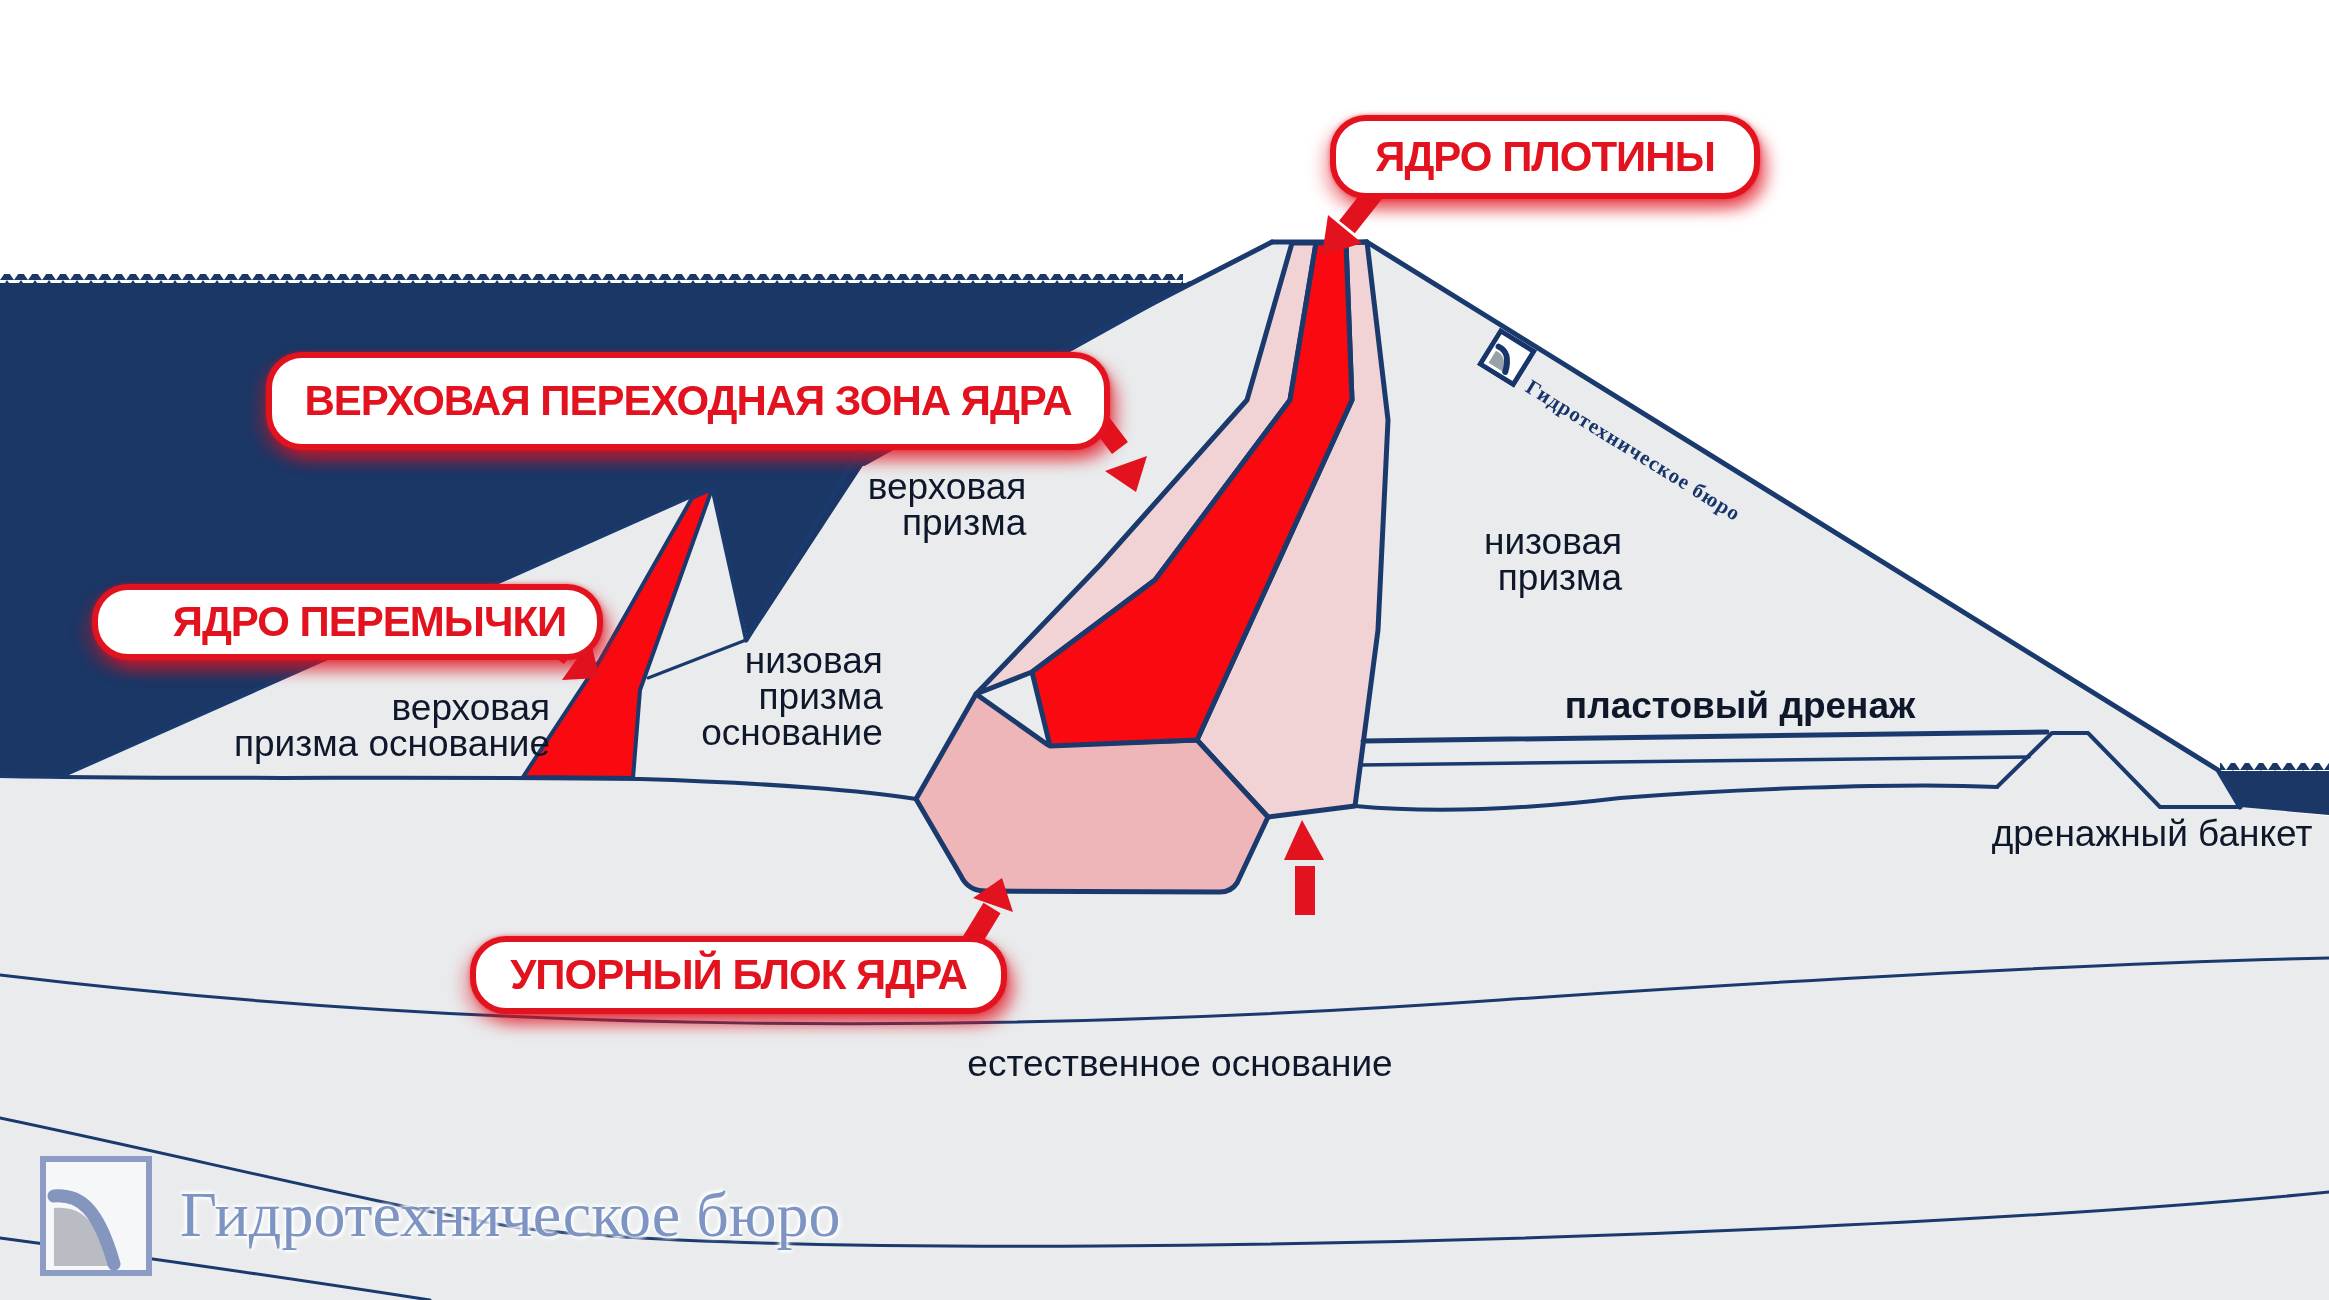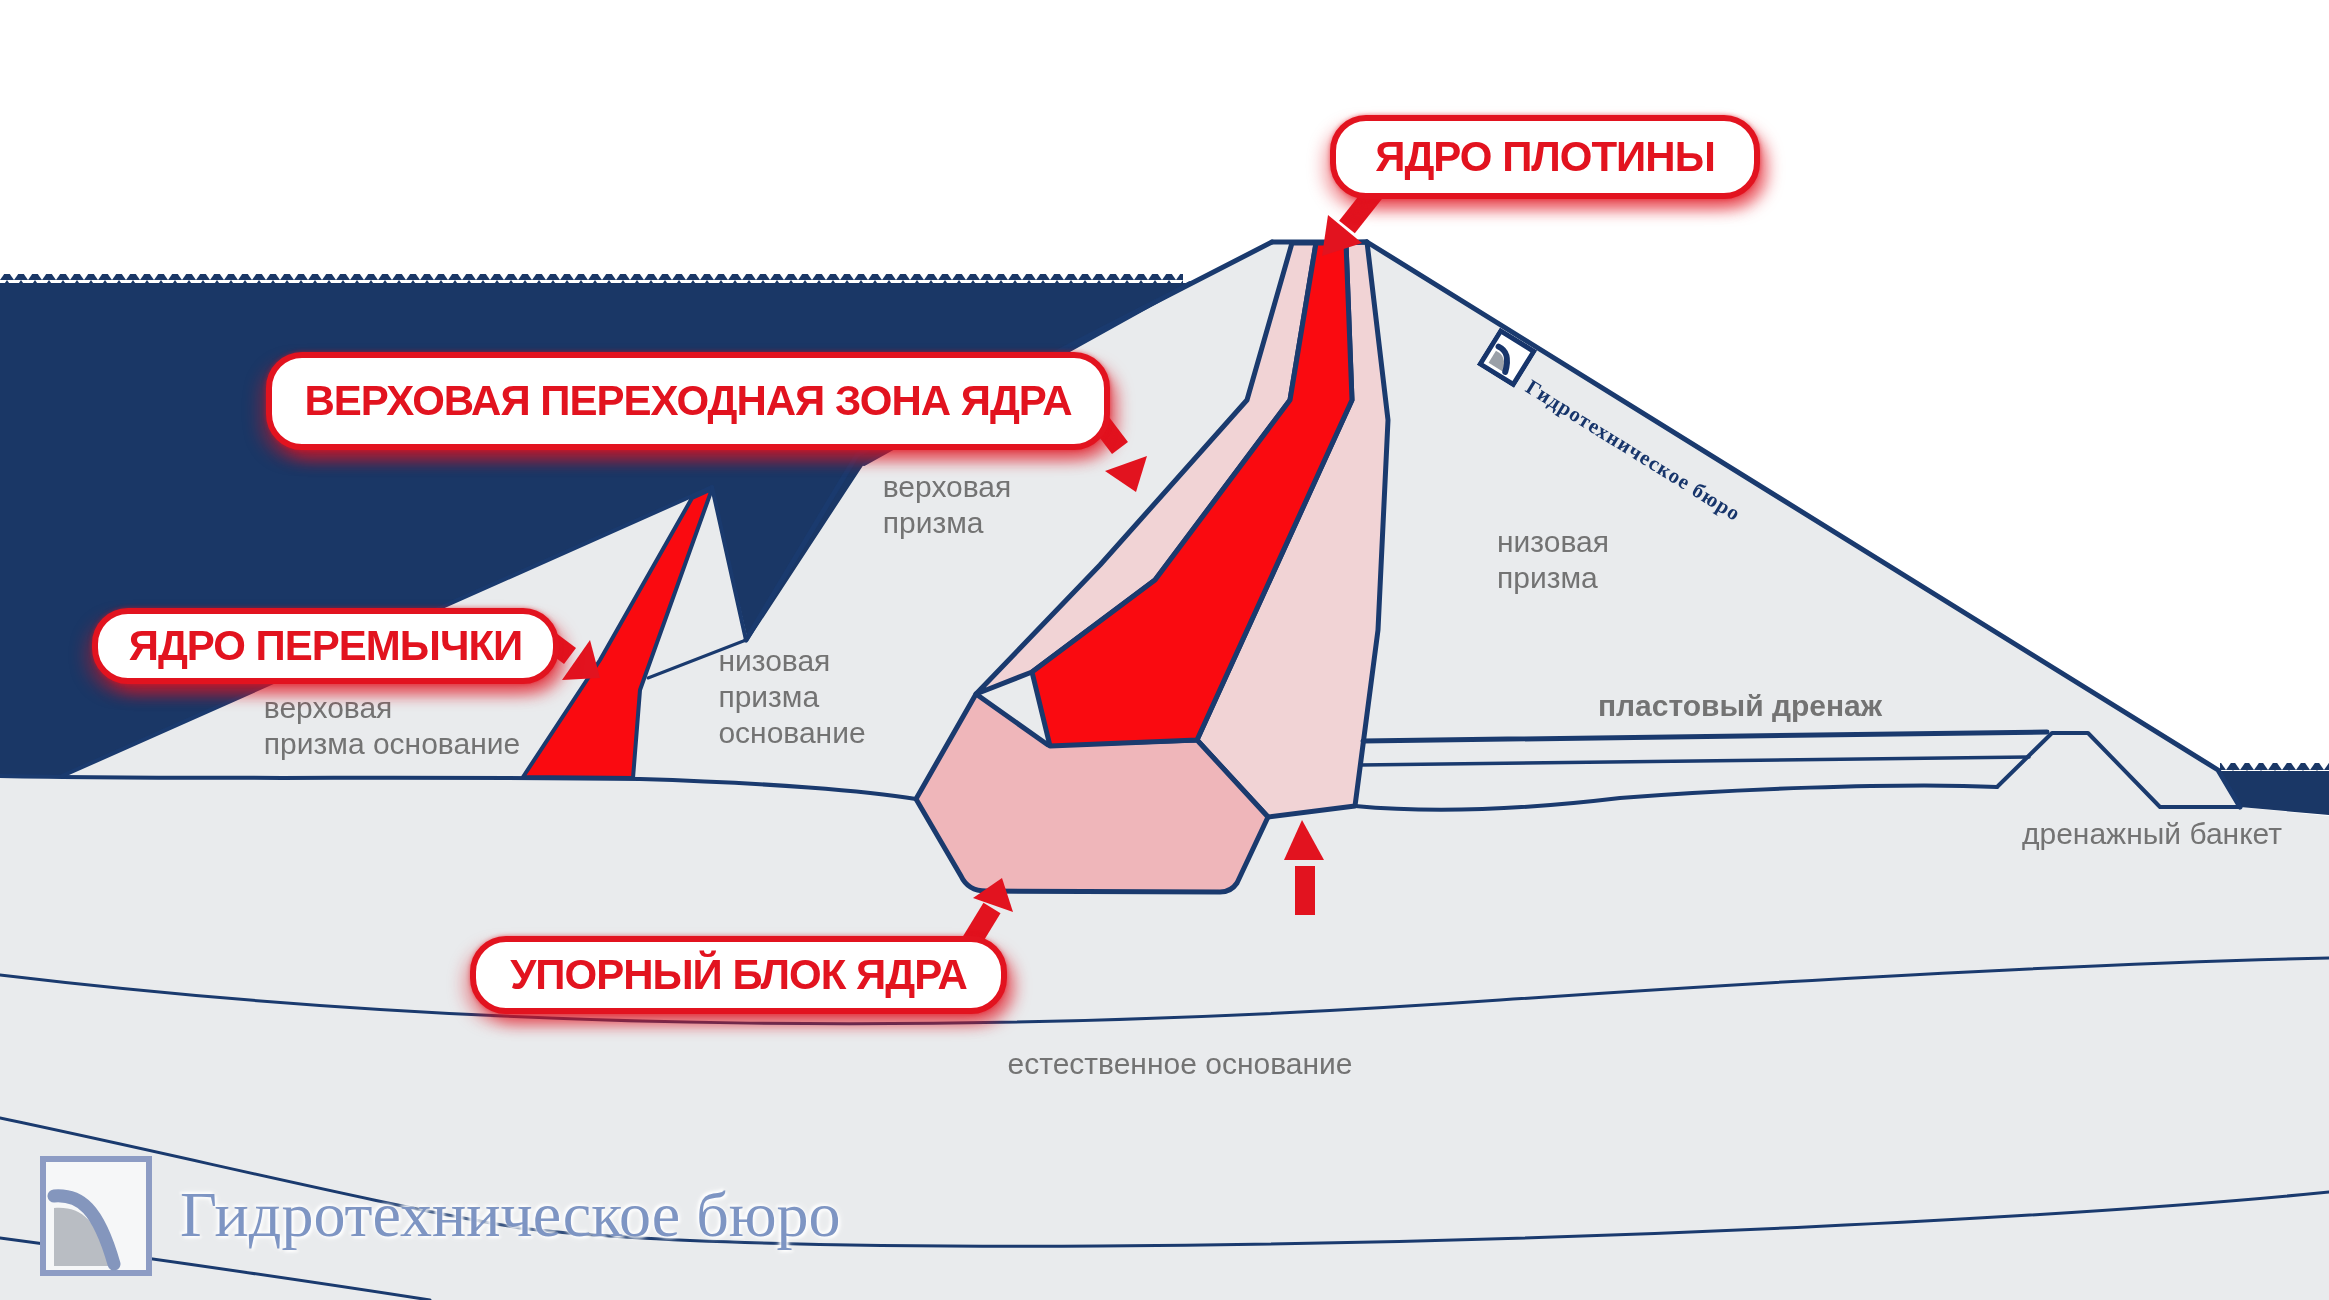--- a/index.html
+++ b/index.html
@@ -5,22 +5,22 @@
   html,body{margin:0;padding:0;background:#fff;}
   #stage{position:relative;width:2329px;height:1300px;overflow:hidden;background:#fff;
          font-family:"Liberation Sans",sans-serif;}
   #diagram-svg{position:absolute;left:0;top:0;}
   .callout{position:absolute;display:flex;align-items:center;justify-content:center;
            background:#fff;border:6px solid #e2131f;border-radius:36px;color:#e2131f;
            font-weight:bold;font-size:42px;letter-spacing:-1px;white-space:nowrap;
            box-shadow:0 0 4px rgba(226,19,31,.55), 9px 11px 16px -2px rgba(226,19,31,.65),
                       -7px 9px 16px rgba(226,19,31,.35);
            z-index:30;}
-  .zlabel{position:absolute;transform:translate(-50%,-50%);color:#737373;font-size:30px;
-          line-height:36px;text-align:left;z-index:20;white-space:nowrap;}
+  .zlabel{position:absolute;transform:translate(-50%,-50%);color:#0f172a;font-size:37px;
+          line-height:36px;text-align:right;z-index:20;white-space:nowrap;}
   #brand{position:absolute;left:180px;top:1178px;z-index:25;
          font-family:"Liberation Serif",serif;font-size:64px;color:#7e95c3;
          text-shadow:2px 2px 3px rgba(255,255,255,.95), -2px -2px 3px rgba(255,255,255,.95),
                      0 0 8px rgba(255,255,255,.9);}
   #brand-box{position:absolute;left:40px;top:1156px;z-index:25;}
   #watermark{position:absolute;left:1502px;top:324px;display:flex;align-items:center;gap:10px;
              transform:rotate(31.8deg);transform-origin:left top;z-index:15;}
   #watermark .wm-text{font-family:"Liberation Serif",serif;font-weight:bold;font-size:21px;
              color:#17356b;letter-spacing:1px;margin-top:26px;white-space:nowrap;}
 </style>
@@ -81,21 +81,21 @@
       <polygon points="600,678 590,640 562,680"></polygon>
       <line x1="970" y1="944" x2="992" y2="908" stroke="#e2131f" stroke-width="20"></line>
       <polygon points="1002,878 973,898 1013,912"></polygon>
       <line x1="1305" y1="915" x2="1305" y2="866" stroke="#e2131f" stroke-width="20"></line>
       <polygon points="1302,820 1284,860 1324,860"></polygon>
     </g>
   </svg>
 
   <div class="callout" style="left:266px;top:352px;width:832px;height:86px;">ВЕРХОВАЯ ПЕРЕХОДНАЯ ЗОНА ЯДРА</div>
   <div class="callout" style="left:1330px;top:115px;width:418px;height:72px;">ЯДРО ПЛОТИНЫ</div>
-  <div class="callout" style="left:92px;top:608px;width:455px;height:64px;">ЯДРО ПЕРЕМЫЧКИ</div>
+  <div class="callout" style="left:92px;top:584px;width:455px;height:64px;padding-left:44px;">ЯДРО ПЕРЕМЫЧКИ</div>
   <div class="callout" style="left:470px;top:936px;width:525px;height:66px;">УПОРНЫЙ БЛОК ЯДРА</div>
 
   <div class="zlabel" style="left:947px;top:505px;">
     <span>верховая</span><br>
     <span>призма</span>
   </div>
   <div class="zlabel" style="left:1553px;top:560px;">
     <span>низовая</span><br>
     <span>призма</span>
   </div>

